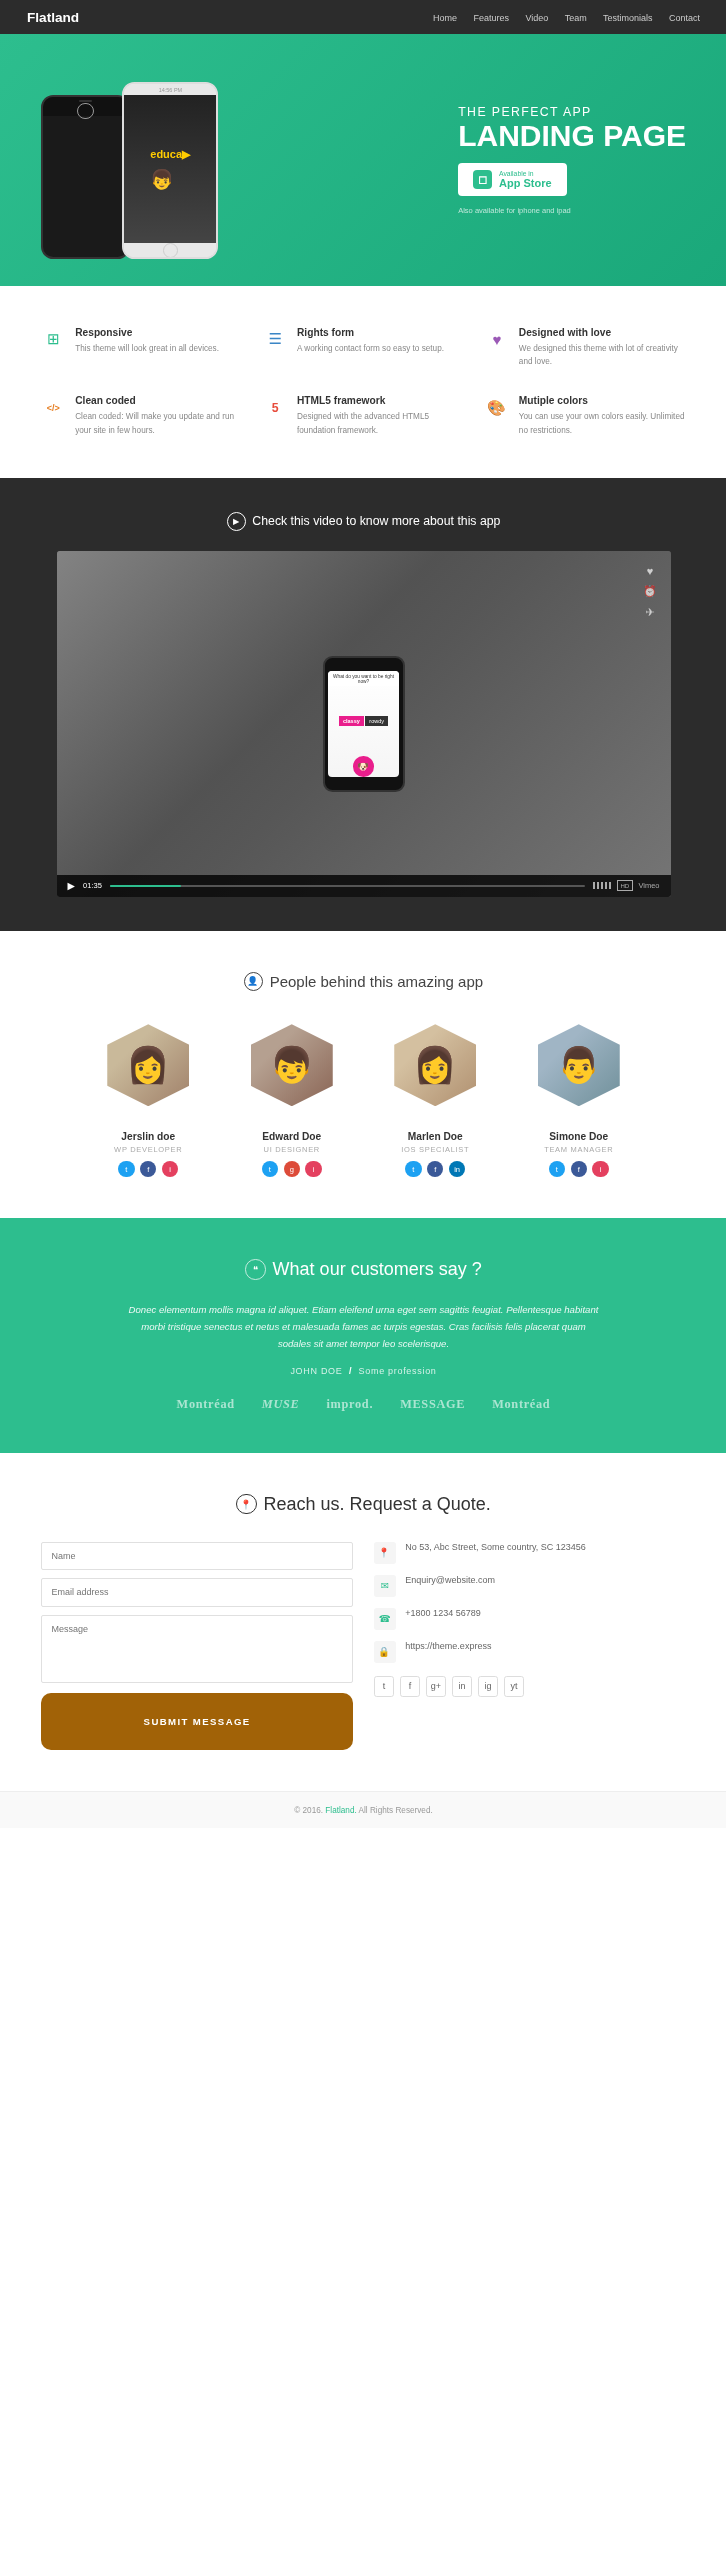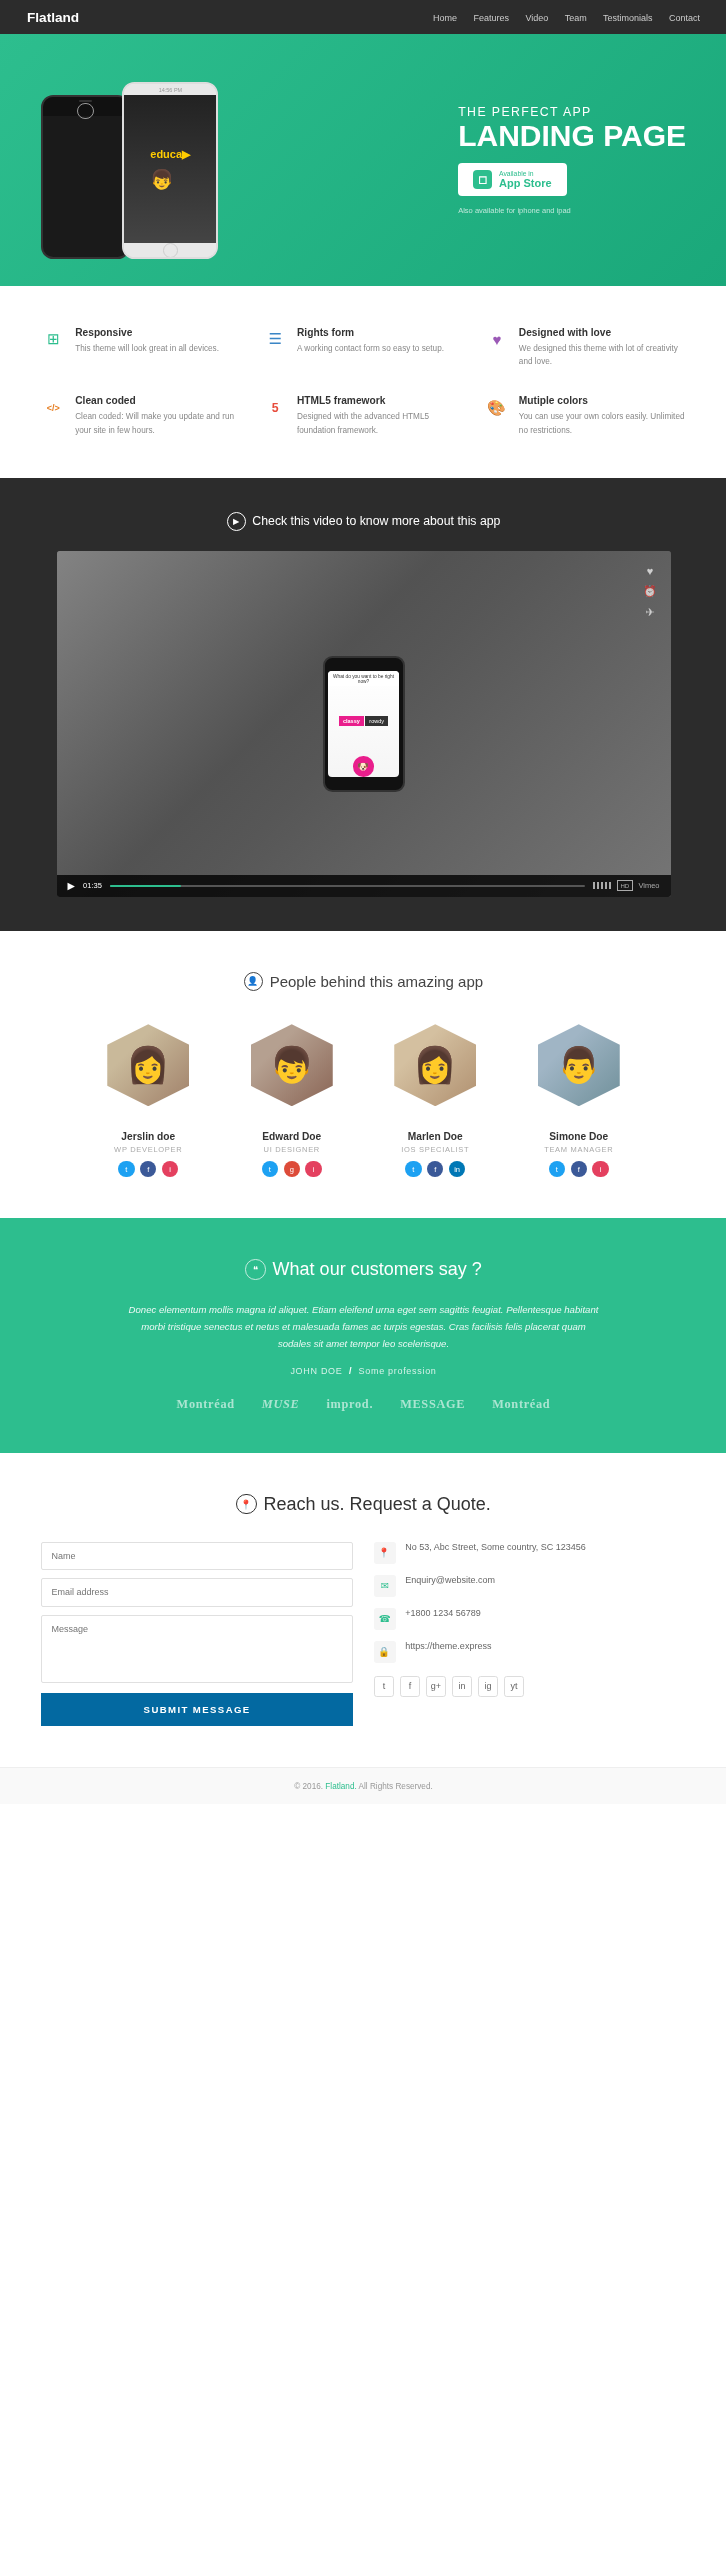--- a/index.html
+++ b/index.html
@@ -426,30 +426,30 @@
       border: 0.7px solid #e0e0e0;
       border-radius: 2px;
       font-size: 9px;
       color: #999;
       outline: none;
       font-family: inherit;
     }
     .form-group textarea { height: 68px; resize: none; }
     .submit-btn {
       width: 100%;
-      background: #0369a1;
+      background: #a16207;
       color: #fff;
       border: none;
-      padding: 11px;
+      padding: 23px;
       font-size: 9.6px;
       font-weight: 700;
       letter-spacing: 1.4px;
       cursor: pointer;
       text-transform: uppercase;
-      border-radius: 0;
+      border-radius: 10px;
     }
     .contact-info-item {
       display: flex;
       gap: 9.6px;
       align-items: flex-start;
       margin-bottom: 11px;
     }
     .info-icon {
       width: 22px;
       height: 22px;

